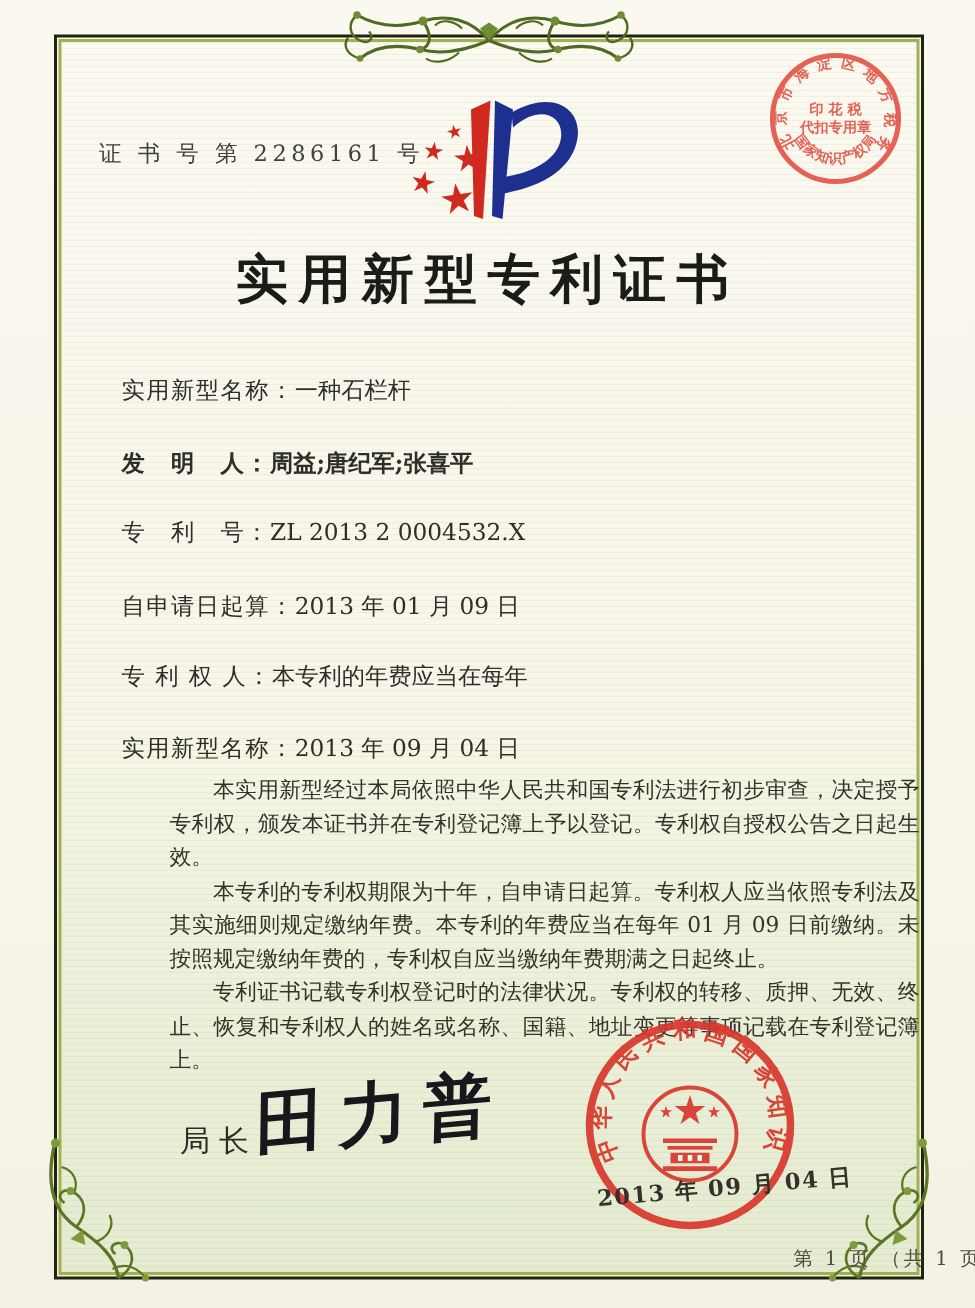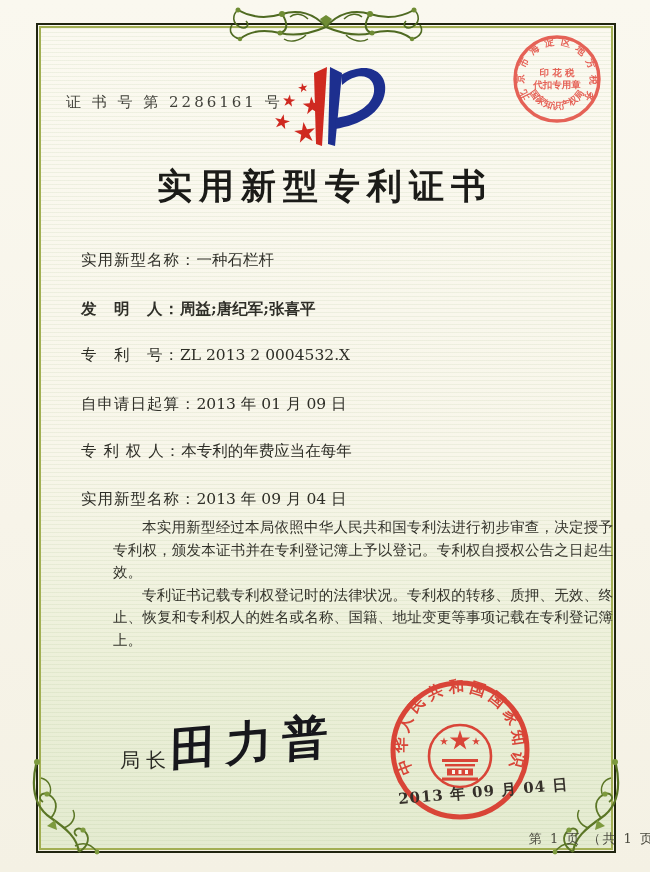--- a/index.html
+++ b/index.html
@@ -170,20 +170,21 @@
     <div class="field-row f0"><span class="lbl">实用新型名称：</span><span class="val">一种石栏杆</span></div>
     <div class="field-row f1"><span class="lbl">发　明　人：</span><span class="val">周益;唐纪军;张喜平</span></div>
     <div class="field-row f2"><span class="lbl">专　利　号：</span><span class="val">ZL 2013 2 0004532.X</span></div>
     <div class="field-row f3"><span class="lbl">自申请日起算：</span><span class="val">2013 年 01 月 09 日</span></div>
     <div class="field-row f4"><span class="lbl">专 利 权 人：</span><span class="val">本专利的年费应当在每年</span></div>
     <div class="field-row f5"><span class="lbl">实用新型名称：</span><span class="val">2013 年 09 月 04 日</span></div>
   </div>
 
   <div class="body-text">
     <p>本实用新型经过本局依照中华人民共和国专利法进行初步审查，决定授予专利权，颁发本证书并在专利登记簿上予以登记。专利权自授权公告之日起生效。</p>
+    <p>本专利的专利权期限为十年，自申请日起算。专利权人应当依照专利法及其实施细则规定缴纳年费。本专利的年费应当在每年 01 月 09 日前缴纳。未按照规定缴纳年费的，专利权自应当缴纳年费期满之日起终止。</p>
     <p>专利证书记载专利权登记时的法律状况。专利权的转移、质押、无效、终止、恢复和专利权人的姓名或名称、国籍、地址变更等事项记载在专利登记簿上。</p>
   </div>
 
   <div class="sig-label">局长</div>
   <div class="sig-name">田力普</div>
 
   <svg class="seal" viewBox="0 0 144 144">
     <g opacity="0.92">
       <circle cx="72" cy="72" r="67" fill="none" stroke="#d8372b" stroke-width="5"></circle>
       <path id="sealArc" d="M24.9,94 A54,54 0 1 1 119.1,94" fill="none"></path>

